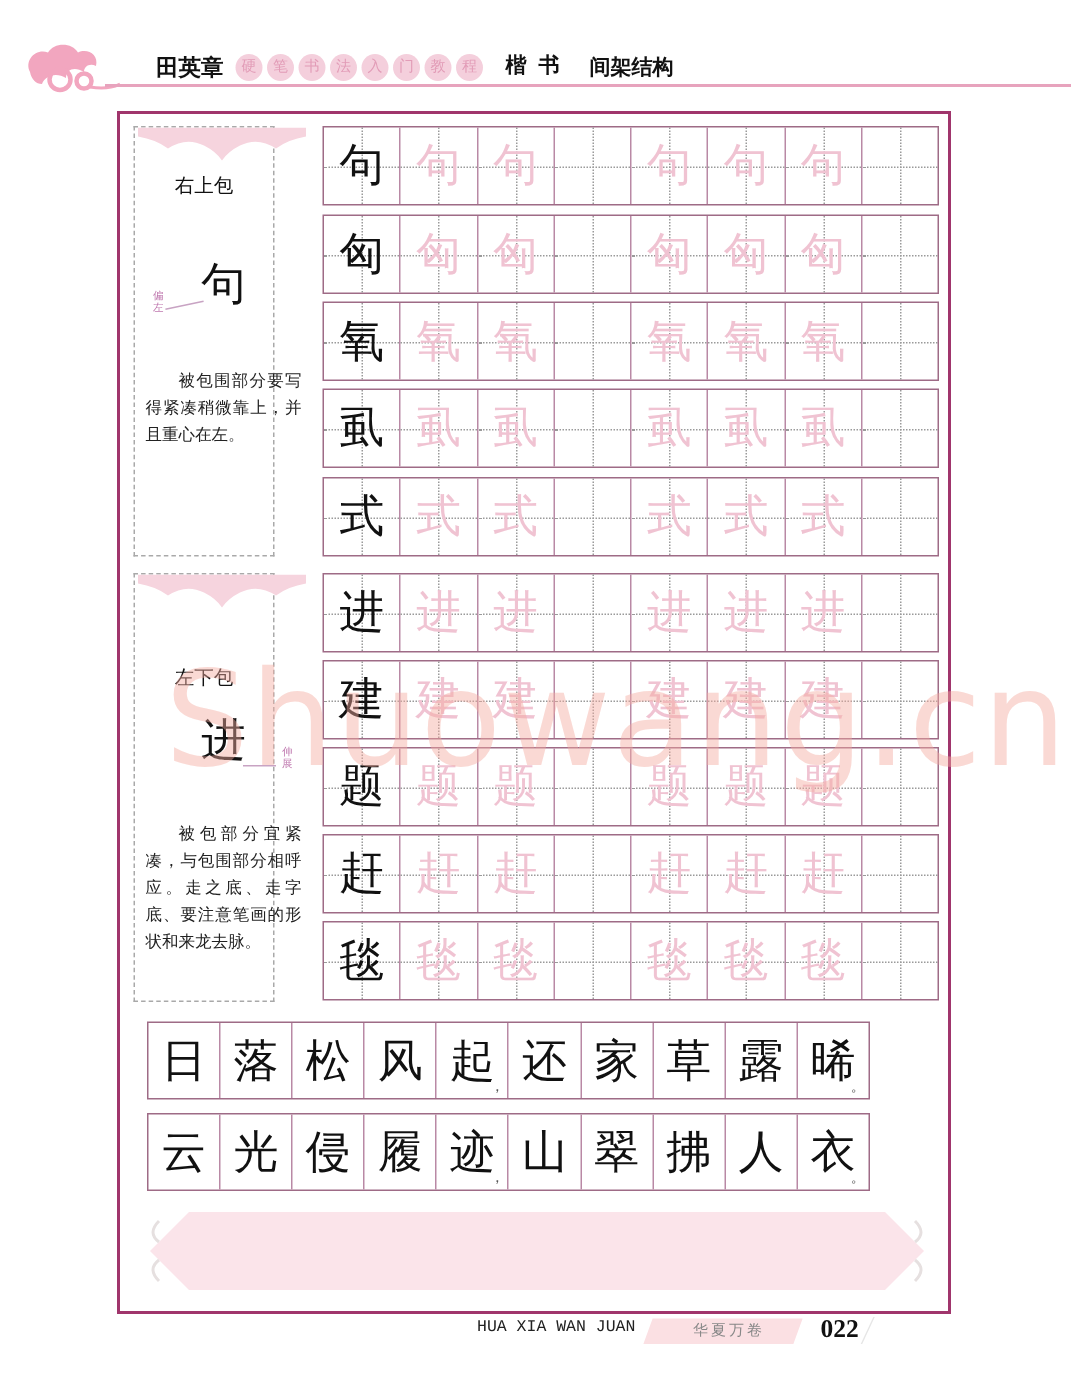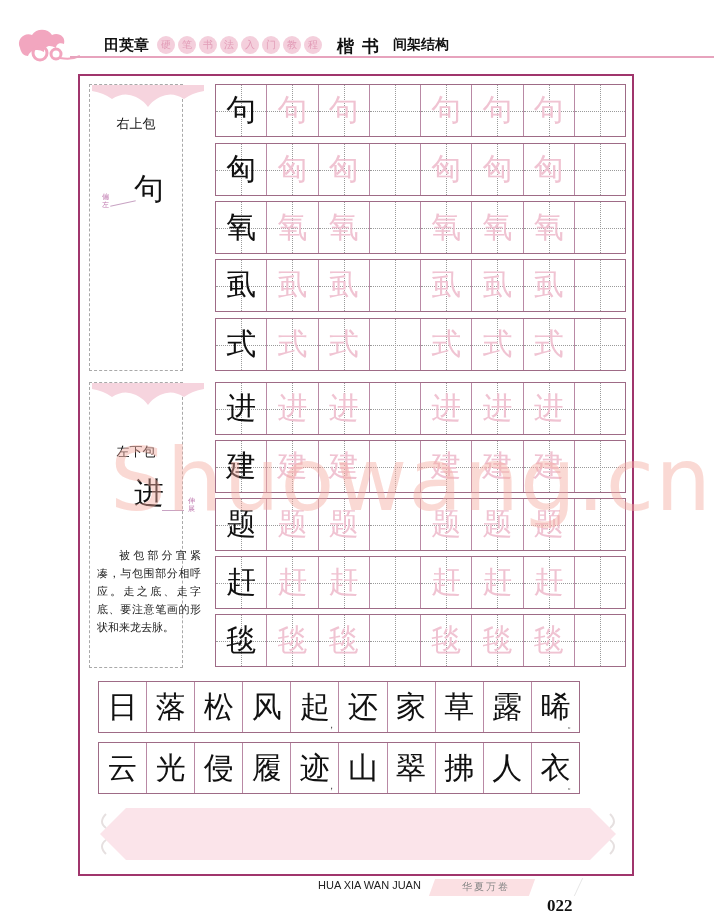--- a/index.html
+++ b/index.html
@@ -10,21 +10,21 @@
     color: #111;
   }
   .abs { position: absolute; }
 
   
   .cloud { left: 14px; top: 26px; width: 66px; height: 36px; }
   .header-line { left: 70px; top: 56px; width: 644px; height: 2px; background: #e7a3bd; }
   .header-author { left: 104px; top: 36px; font-size: 15px; font-weight: bold; letter-spacing: 0px; font-family: "DejaVu Serif", serif; }
   .header-circles { left: 157px; top: 36px; display: flex; gap: 3px; }
   .circle { width: 18px; height: 18px; border-radius: 50%; background: #f4cfdc; color: #e29cb7; font-size: 10px; line-height: 18px; text-align: center; font-family: "DejaVu Sans", sans-serif; }
-  .header-kai { left: 337px; top: 35px; font-size: 17px; font-weight: bold; letter-spacing: 8px; }
+  .header-kai { left: 337px; top: 35px; font-size: 14px; font-weight: bold; letter-spacing: 8px; }
   .header-topic { left: 393px; top: 36px; font-size: 14px; font-weight: bold; }
 
   
   .frame { left: 78px; top: 74px; width: 556px; height: 802px; border: 2px solid #a0356c; box-sizing: border-box; }
 
   
   .panel { left: 89px; width: 94px; border: 1px dashed #a9a9a9; box-sizing: border-box; background: #fff; }
   .panel-top { position: absolute; left: 2px; top: 0; width: 112px; height: 26px; }
   .panel-title { position: absolute; left: 0; width: 100%; text-align: center; font-family: "DejaVu Sans", sans-serif; font-size: 13px; }
   .panel-char { position: absolute; font-size: 30px; font-family: "DejaVu Serif", serif; }
@@ -50,24 +50,24 @@
   .punct { position: absolute; right: 2px; bottom: 2px; font-size: 10px; color: #555; line-height: 10px; }
 
   
   .note { left: 96px; top: 806px; width: 524px; height: 56px; }
   .note-text { position: absolute; left: 48px; top: 10px; width: 436px; font-size: 10px; line-height: 19px; color: #333; text-indent: 2em; letter-spacing: 0.6px; }
 
   
   .watermark { left: 78px; top: 428px; font-family: "DejaVu Sans", sans-serif; font-size: 88px; color: rgba(243, 170, 160, 0.45); letter-spacing: 1px; z-index: 5; pointer-events: none; white-space: nowrap; margin-left: 32px; }
 
   
-  .footer-en { left: 318px; top: 879px; font-family: Liberation Sans, sans-serif; font-size: 11px; color: #222; }
+  .footer-en { left: 318px; top: 879px; font-family: Liberation Mono, monospace; font-size: 11px; color: #222; }
   .footer-band { left: 432px; top: 879px; width: 100px; height: 17px; background: #fbe0e3; transform: skewX(-20deg); }
   .footer-cn { left: 462px; top: 880px; font-size: 10px; color: #888; letter-spacing: 2px; }
-  .footer-page { left: 547px; top: 876px; font-size: 17px; font-weight: bold; font-family: "Liberation Serif", serif; margin-top: 20px; }
+  .footer-page { left: 547px; top: 876px; font-size: 17px; font-weight: bold; font-family: "Liberation Serif", serif; }
   .footer-slash { left: 578px; top: 878px; width: 1px; height: 18px; background: #e6e6e6; transform: skewX(-25deg); }
 </style>
 </head>
 <body>
 
 <svg class="abs cloud" viewBox="0 0 66 36">
   <g fill="#f2a6bf">
     <path d="M6 22 C2 14 10 6 18 9 C22 2 34 2 38 9 C44 6 52 10 50 18 C46 16 42 18 42 22 C36 18 30 20 30 26 C24 22 16 24 14 30 C10 30 7 27 6 22 Z"></path>
     <circle cx="26" cy="27" r="7" fill="none" stroke="#f2a6bf" stroke-width="3"></circle>
     <circle cx="42" cy="28" r="5" fill="none" stroke="#f2a6bf" stroke-width="3"></circle>
@@ -92,20 +92,21 @@
 <div class="abs frame"></div>
 
 <div class="abs panel" style="top:84px; height:287px;">
   <svg class="panel-top" viewBox="0 0 112 26">
     <path d="M0 0 H112 V6 Q100 8 92 14 Q80 6 68 12 Q60 16 56 22 Q52 16 44 12 Q32 6 20 14 Q12 8 0 6 Z" fill="#f6d4de"></path>
   </svg>
   <div class="panel-title" style="top:30px;">右上包</div>
   <div class="panel-char" style="left:44px; top:84px;">句</div>
   <div class="anno-line" style="left:20px; top:118px; width:26px; transform:rotate(-12deg);"></div>
   <div class="anno" style="left:12px; top:108px;">偏左</div>
+  <div class="panel-desc" style="top:160px;">被包围部分要写得紧凑稍微靠上，并且重心在左。</div>
 </div>
 
 <div class="abs panel" style="top:382px; height:286px;">
   <svg class="panel-top" viewBox="0 0 112 26">
     <path d="M0 0 H112 V6 Q100 8 92 14 Q80 6 68 12 Q60 16 56 22 Q52 16 44 12 Q32 6 20 14 Q12 8 0 6 Z" fill="#f6d4de"></path>
   </svg>
   <div class="panel-title" style="top:26px;margin-top:34px;">左下包</div>
   <div class="panel-char" style="left:44px; top:90px;">进</div>
   <div class="anno-line" style="left:72px; top:127px; width:22px;"></div>
   <div class="anno" style="left:98px; top:114px;">伸展</div>

